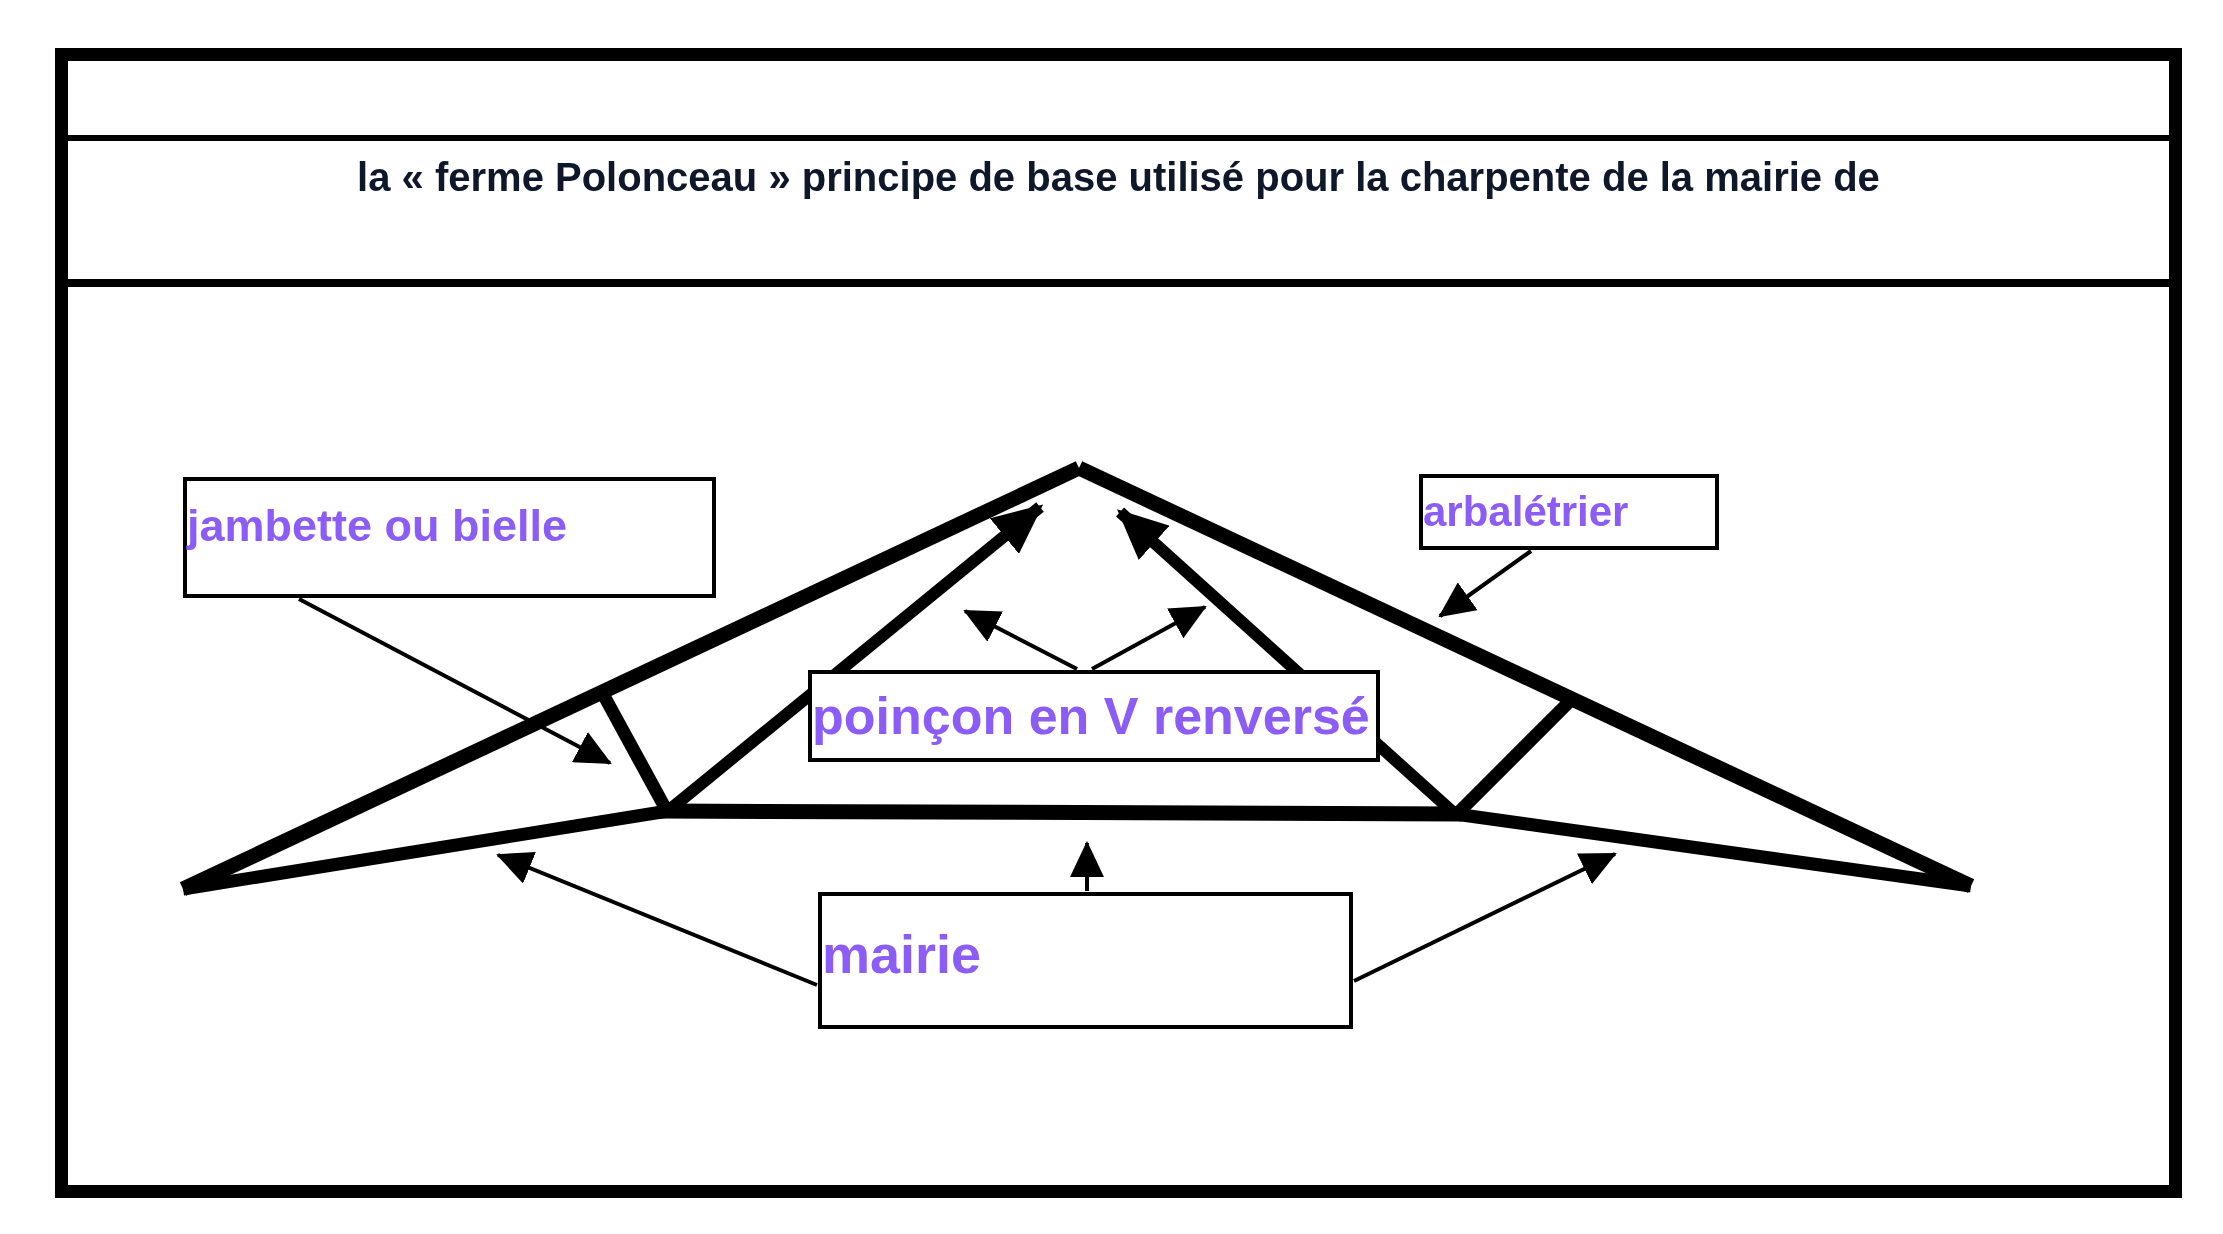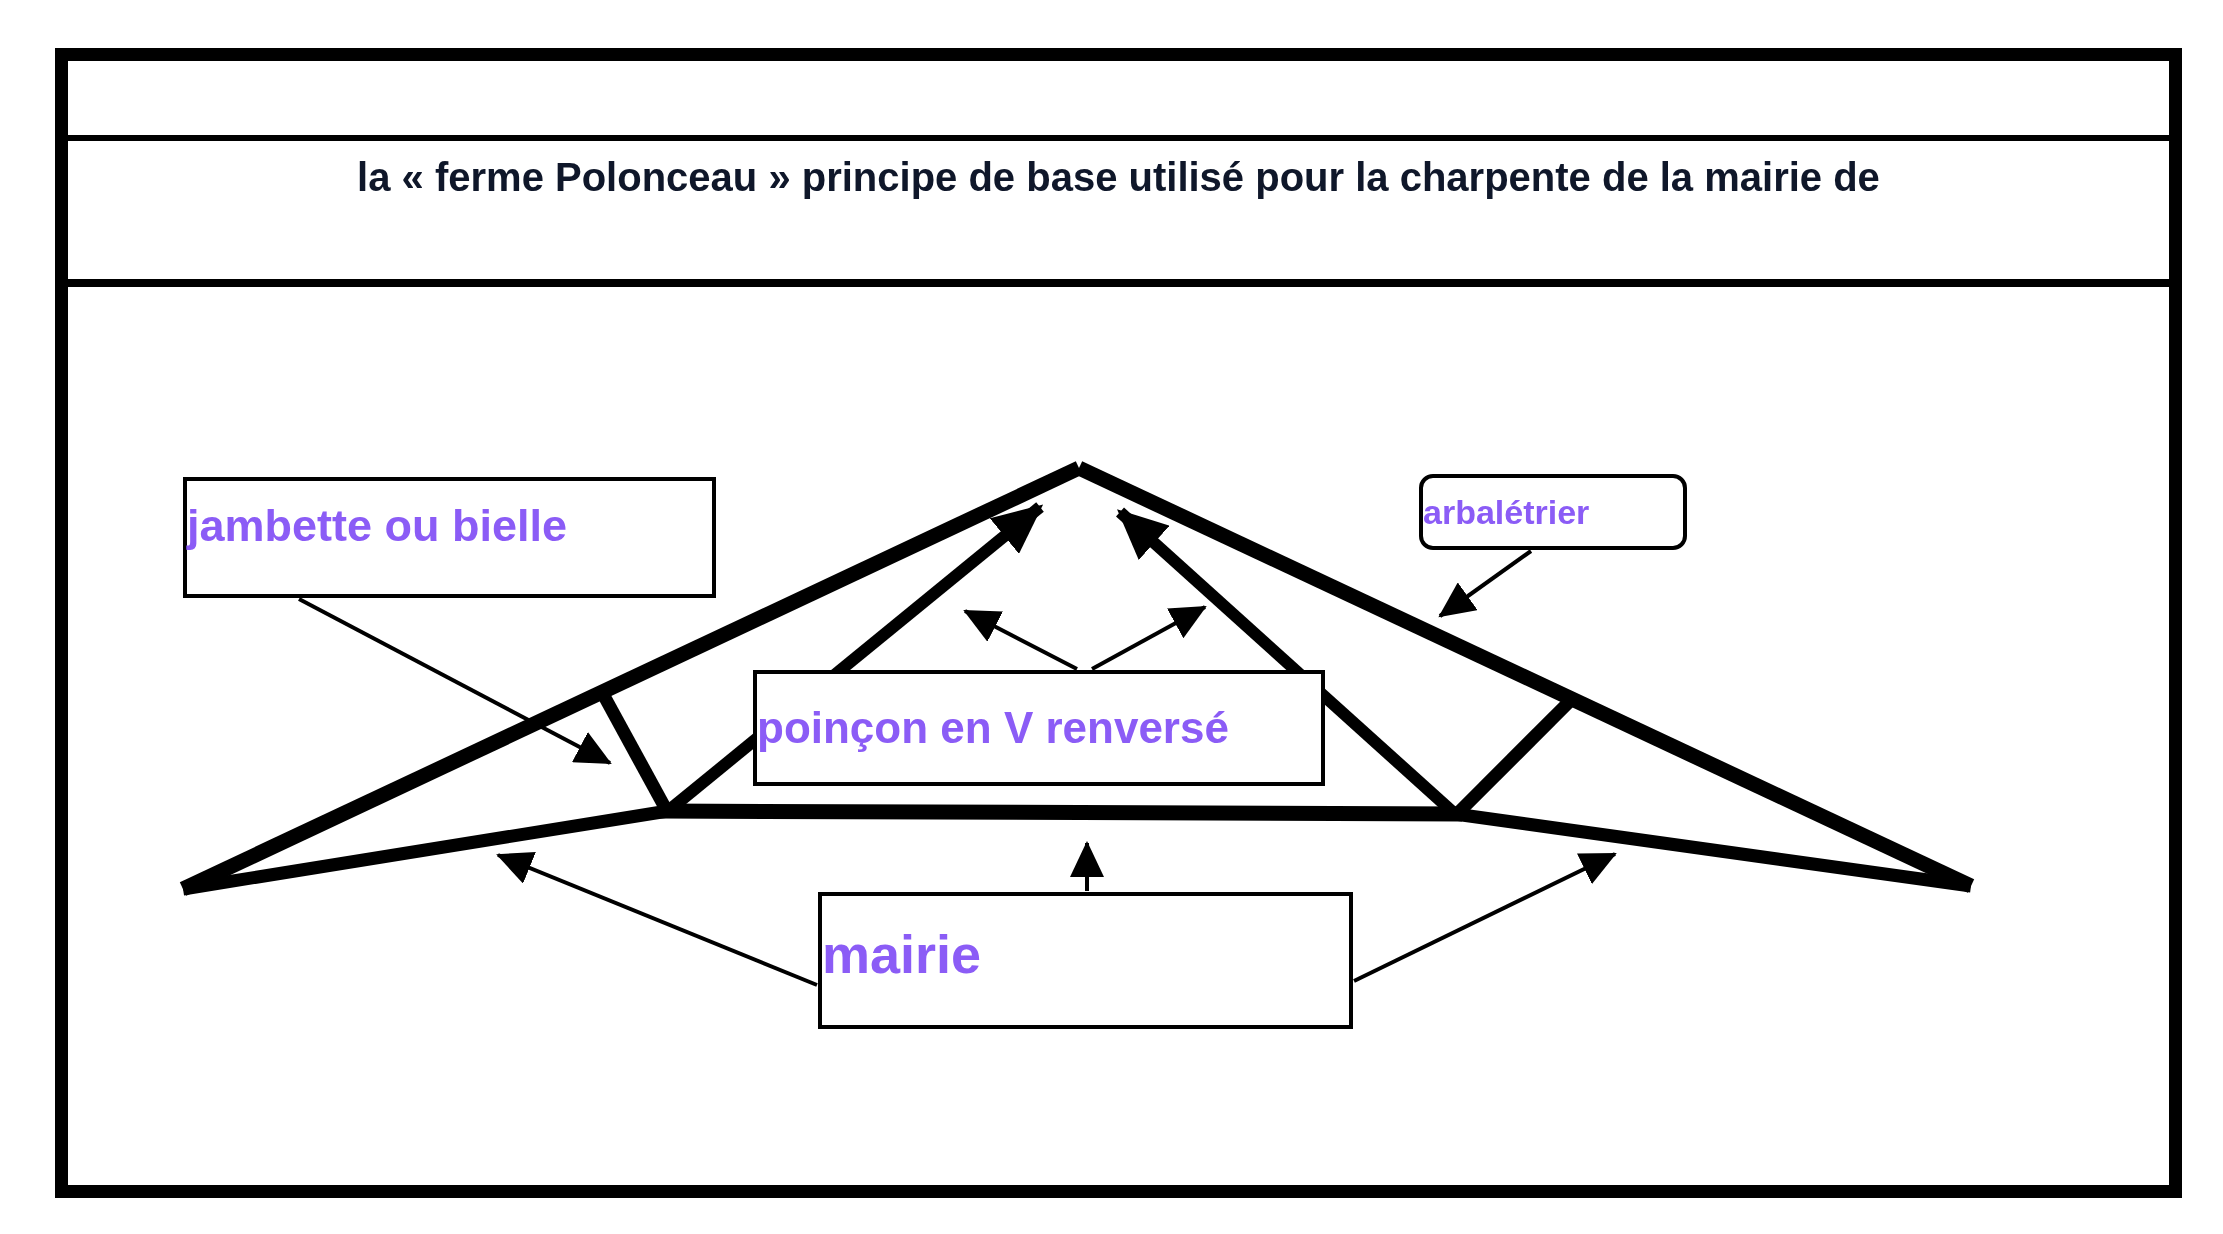--- a/index.html
+++ b/index.html
@@ -20,22 +20,22 @@
     text-align:center;font-weight:bold;font-size:40px;line-height:55px;color:#0f172a;}
 
   
   svg.diagram{position:absolute;left:0;top:0;width:2223px;height:1234px;}
 
   
   .label-box{position:absolute;border:4px solid #000;background:#ffffff;
     box-sizing:border-box;display:flex;align-items:center;justify-content:flex-start;
     font-weight:bold;color:#8b5cf6;}
   .box-jambette{left:183px;top:477px;width:533px;height:121px;font-size:45px;padding-bottom:24px;}
-  .box-poincon{left:753px;top:670px;width:572px;height:116px;font-size:44px;}
-  .box-arbaletrier{left:1419px;top:474px;width:268px;height:76px;font-size:34px;border-radius:14px;}
+  .box-poincon{left:808px;top:670px;width:572px;height:92px;font-size:52px;}
+  .box-arbaletrier{left:1419px;top:474px;width:300px;height:76px;font-size:42px;}
   .box-tirant{left:818px;top:892px;width:535px;height:137px;font-size:54px;padding-bottom:14px;}
 </style>
 </head>
 <body>
 
 <div id="stage">
 
   <div class="outer-frame"></div>
   <div class="rule rule-1"></div>
   <div class="rule rule-2"></div>

